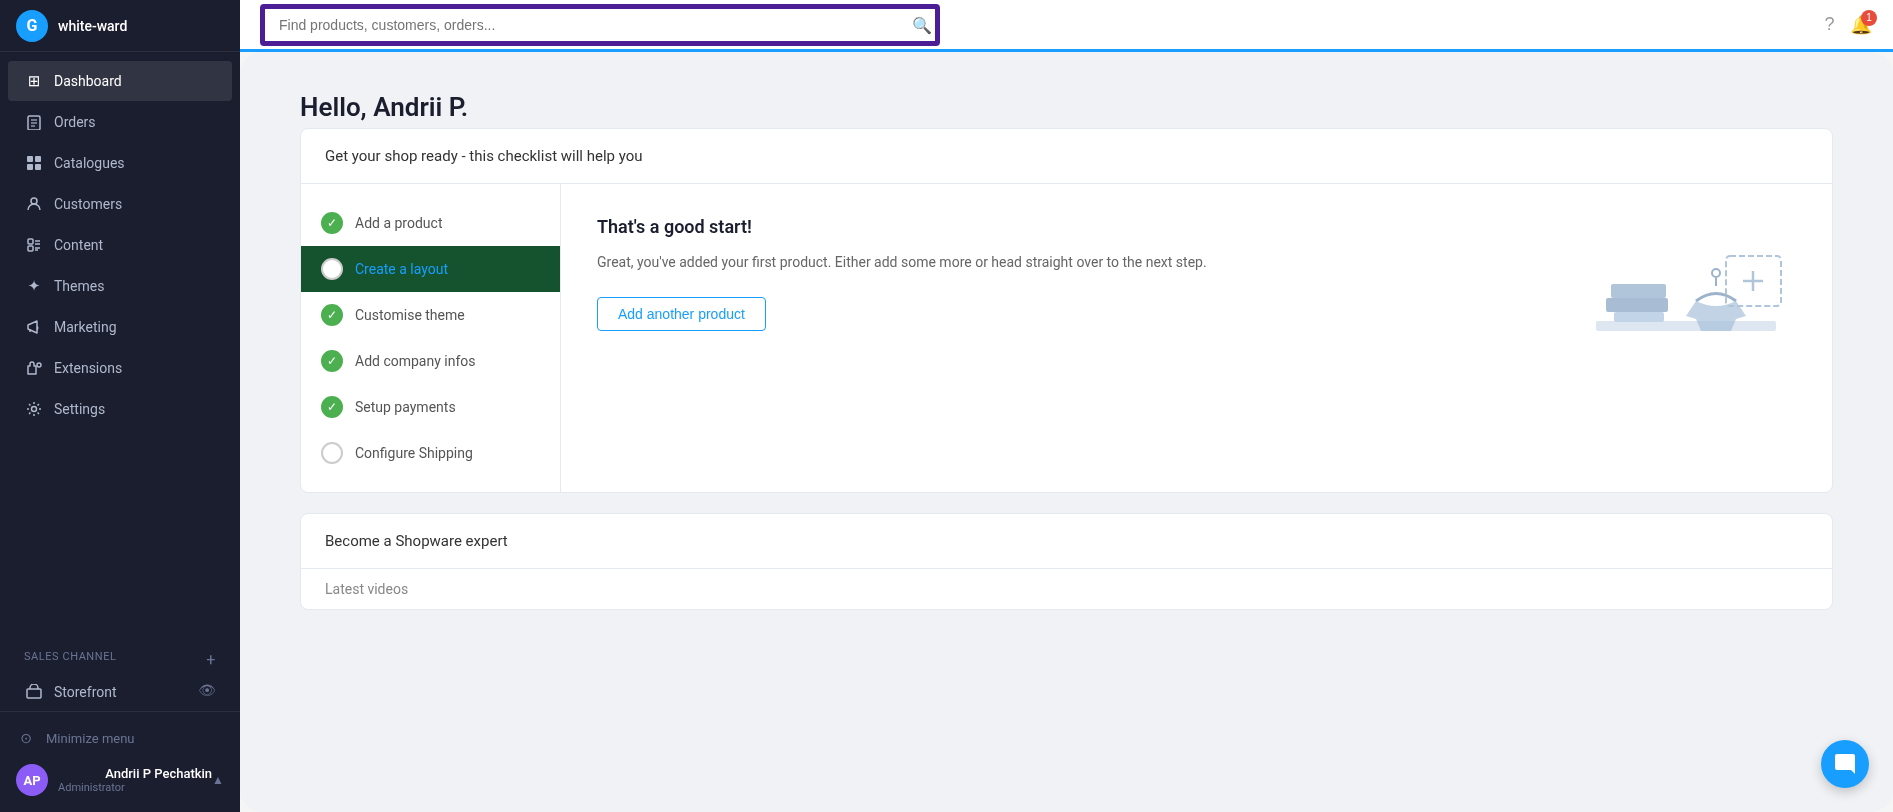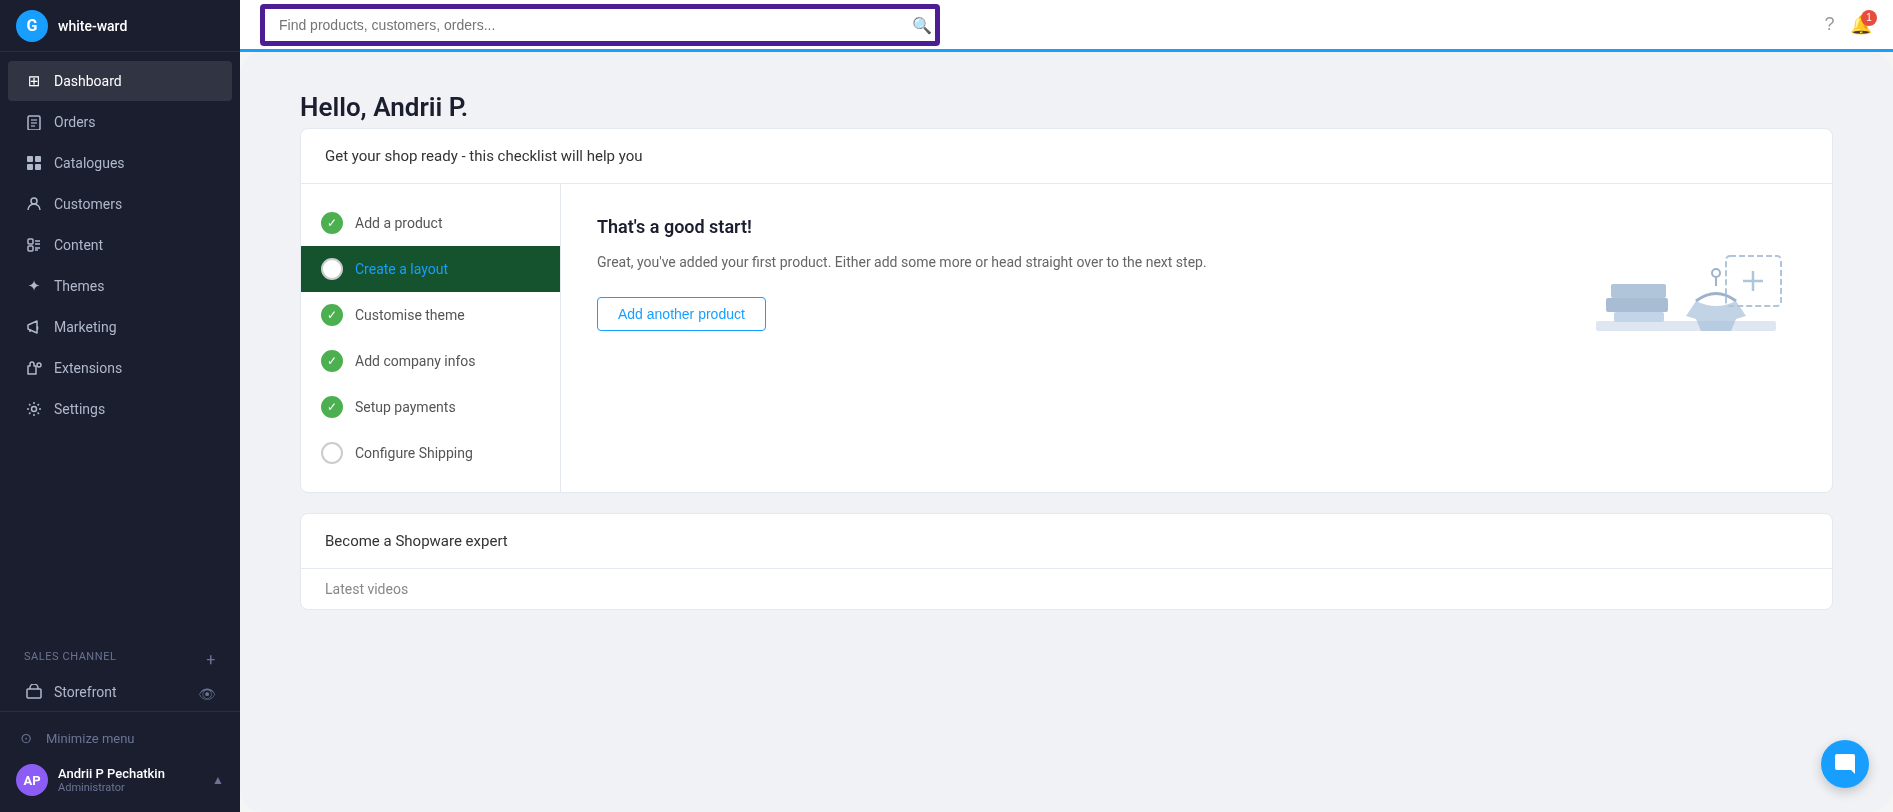--- a/index.html
+++ b/index.html
@@ -73,21 +73,21 @@
       display: flex;
       justify-content: space-between;
     }
     .sidebar-section-label .add-btn {
       cursor: pointer;
       color: #6b7494;
       font-size: 16px;
     }
     .sales-channel-item {
       display: flex;
-      align-items: flex-end;
+      align-items: flex-start;
       justify-content: space-between;
       padding: 8px 16px;
       cursor: pointer;
       font-size: 14px;
       color: #b0b8cc;
       margin: 1px 8px;
       border-radius: 4px;
     }
     .sales-channel-left {
       display: flex;
@@ -121,21 +121,21 @@
       background: #8b5cf6;
       border-radius: 50%;
       display: flex; align-items: center; justify-content: center;
       color: #fff;
       font-weight: bold;
       font-size: 13px;
       margin-right: 10px;
       flex-shrink: 0;
     }
     .user-details { flex: 1; }
-    .user-name { font-size: 13px; color: #fff; font-weight: 500; }
+    .user-name { font-size: 13px; color: #fff; font-weight: 500; text-align: right; }
     .user-role { font-size: 11px; color: #6b7494; }
     .user-chevron { color: #6b7494; font-size: 12px; cursor: pointer; }
 
     
     .main {
       flex: 1;
       display: flex;
       flex-direction: column;
       overflow: hidden;
     }

